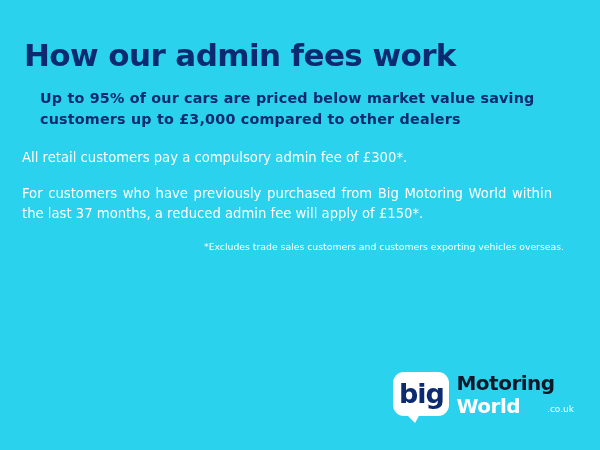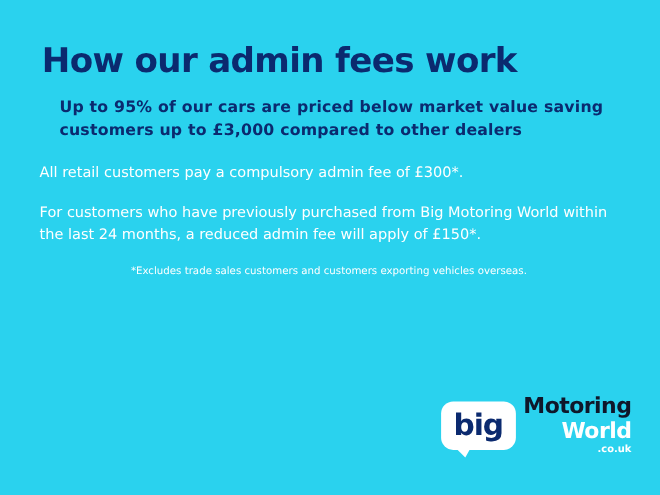--- a/index.html
+++ b/index.html
@@ -12,21 +12,21 @@
     background: #2ad2ee;
     font-family: "DejaVu Sans", sans-serif;
     overflow: hidden;
   }
   .page {
     position: relative;
     width: 600px;
     height: 450px;
     background: #2ad2ee;
     box-sizing: border-box;
-    padding: 30px 32px 0 34px;
+    padding: 30px 32px 0 20px;
   }
   .headline {
     color: #0b2a6f;
     font-size: 31px;
     font-weight: bold;
     letter-spacing: -0.6px;
     line-height: 1.1;
     margin: 8px 0 16px 4px;
     font-family: "DejaVu Sans", sans-serif;
   }
@@ -47,34 +47,34 @@
     max-width: 545px;
     text-align: justify;
     text-justify: inter-word;
   }
   .para.last {
     margin-bottom: 12px;
   }
   .footnote {
     color: #ffffff;
     font-size: 9.3px;
-    text-align: center;
+    text-align: right;
     margin: 12px 4px 0 0;
   }
   .logo-wrap {
     position: absolute;
     right: 26px;
     bottom: 34px;
     display: flex;
     align-items: center;
     gap: 7px;
   }
   .logo-badge {
     position: relative;
-    width: 68px;
+    width: 56px;
     height: 44px;
     background: #ffffff;
     border-radius: 11px;
     display: flex;
     align-items: center;
     justify-content: center;
   }
   .logo-badge::after {
     content: "";
     position: absolute;
@@ -104,48 +104,47 @@
     color: #0f172a;
     font-size: 20px;
     font-weight: bold;
     letter-spacing: -0.5px;
   }
   .logo-line2 {
     display: flex;
     align-items: flex-end;
     gap: 4px;
     margin-top: 3px;
-    flex-direction: column;
   }
   .logo-world {
     color: #ffffff;
     font-size: 20px;
     font-weight: bold;
     letter-spacing: -0.5px;
   }
   .logo-couk {
     color: #ffffff;
     font-size: 9px;
-    font-weight: bold;
+    font-weight: normal;
     padding-bottom: 2px;
     margin-left: 23px;
   }
 </style>
 </head>
 <body>
 
 <div class="page">
 
   <h1 class="headline">How our admin fees work</h1>
 
   <p class="subhead">Up to 95% of our cars are priced below market value saving customers up to £3,000 compared to other dealers</p>
 
   <p class="para">All retail customers pay a compulsory admin fee of £300*.</p>
 
-  <p class="para">For customers who have previously purchased from Big Motoring World within the last 24 months, a reduced admin fee will apply of £150*.</p>
+  <p class="para">For customers who have previously purchased from Big Motoring World within the last 37 months, a reduced admin fee will apply of £150*.</p>
 
 
   <p class="footnote">*Excludes trade sales customers and customers exporting vehicles overseas.</p>
 
   <div class="logo-wrap">
     <div class="logo-badge">
       <span>big</span>
     </div>
     <div class="logo-text">
       <div class="logo-line1">Motoring</div>

